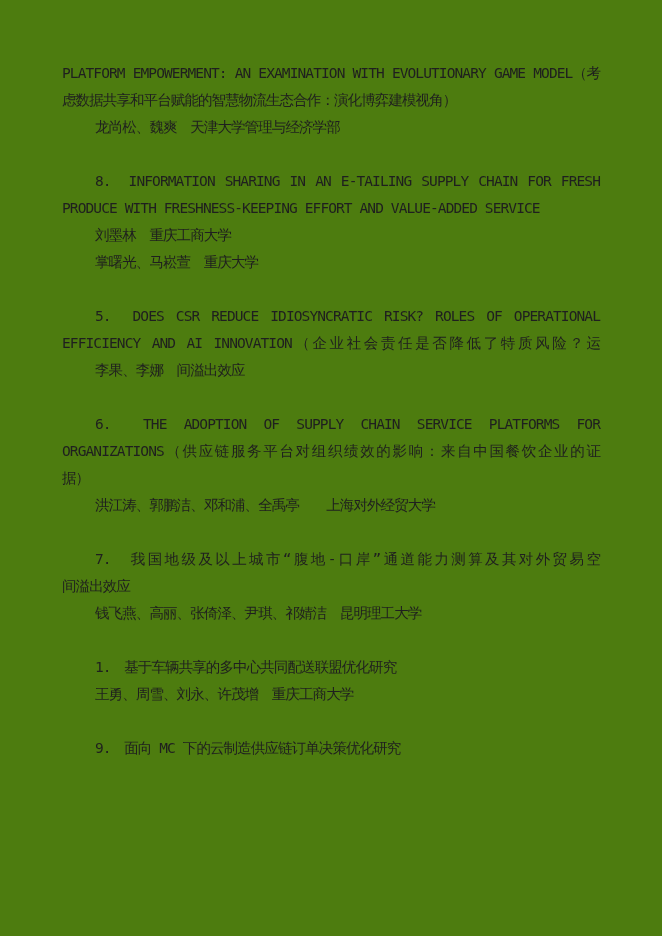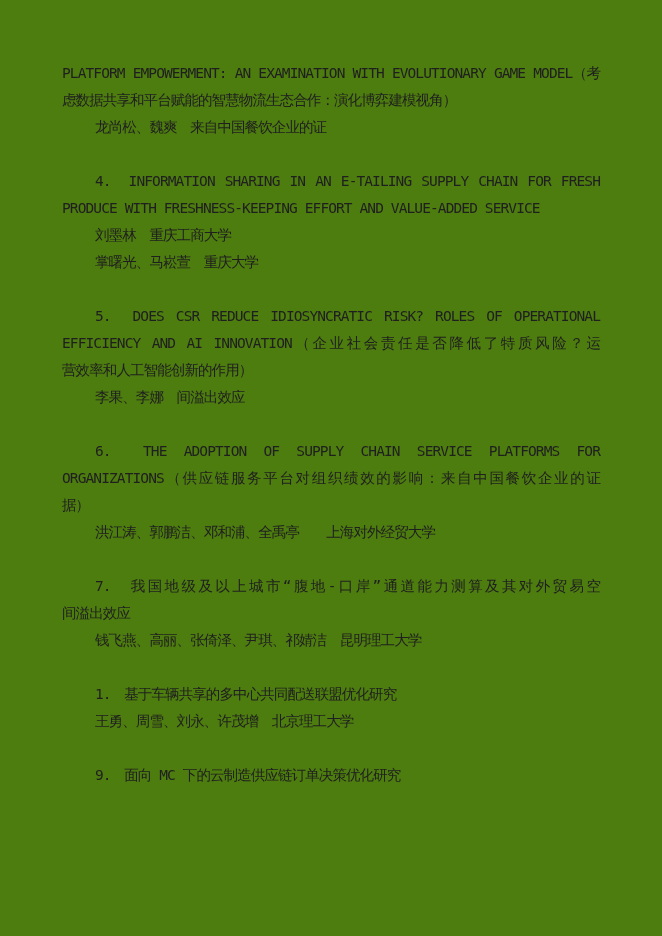--- a/index.html
+++ b/index.html
@@ -33,38 +33,37 @@
   .ind    { text-indent: 33px; }
   .ind-sm { text-indent: 28px; }
   .blank  { }
 </style>
 </head>
 <body>
 
 <div class="page">
   <div class="line justify">PLATFORM EMPOWERMENT: AN EXAMINATION WITH EVOLUTIONARY GAME MODEL（考</div>
   <div class="line">虑数据共享和平台赋能的智慧物流生态合作：演化博弈建模视角）</div>
-  <div class="line ind">龙尚松、魏爽　来自中国餐饮企业的证</div>
+  <div class="line ind">龙尚松、魏爽　天津大学管理与经济学部</div>
   <div class="line blank"></div>
-  <div class="line ind justify">4.　INFORMATION SHARING IN AN E-TAILING SUPPLY CHAIN FOR FRESH</div>
+  <div class="line ind justify">8.　INFORMATION SHARING IN AN E-TAILING SUPPLY CHAIN FOR FRESH</div>
   <div class="line">PRODUCE WITH FRESHNESS-KEEPING EFFORT AND VALUE-ADDED SERVICE</div>
   <div class="line ind">刘墨林　重庆工商大学</div>
   <div class="line ind">掌曙光、马崧萱　重庆大学</div>
   <div class="line blank"></div>
   <div class="line ind justify">5.　DOES CSR REDUCE IDIOSYNCRATIC RISK? ROLES OF OPERATIONAL</div>
   <div class="line justify">EFFICIENCY AND AI INNOVATION（企业社会责任是否降低了特质风险？运</div>
-  <div class="line">营效率和人工智能创新的作用）</div>
   <div class="line ind">李果、李娜　间溢出效应</div>
   <div class="line blank"></div>
   <div class="line ind justify">6.　THE ADOPTION OF SUPPLY CHAIN SERVICE PLATFORMS FOR</div>
   <div class="line justify">ORGANIZATIONS（供应链服务平台对组织绩效的影响：来自中国餐饮企业的证</div>
   <div class="line">据）</div>
   <div class="line ind">洪江涛、郭鹏洁、邓和浦、全禹亭　　上海对外经贸大学</div>
   <div class="line blank"></div>
   <div class="line ind justify">7.　我国地级及以上城市“腹地-口岸”通道能力测算及其对外贸易空</div>
   <div class="line">间溢出效应</div>
   <div class="line ind">钱飞燕、高丽、张倚泽、尹琪、祁婧洁　昆明理工大学</div>
   <div class="line blank"></div>
   <div class="line ind">1.　基于车辆共享的多中心共同配送联盟优化研究</div>
-  <div class="line ind">王勇、周雪、刘永、许茂增　北京理工大学</div>
+  <div class="line ind">王勇、周雪、刘永、许茂增　重庆工商大学</div>
   <div class="line blank"></div>
   <div class="line ind">9.　面向 MC 下的云制造供应链订单决策优化研究</div>
 </div>
 
 </body></html>

